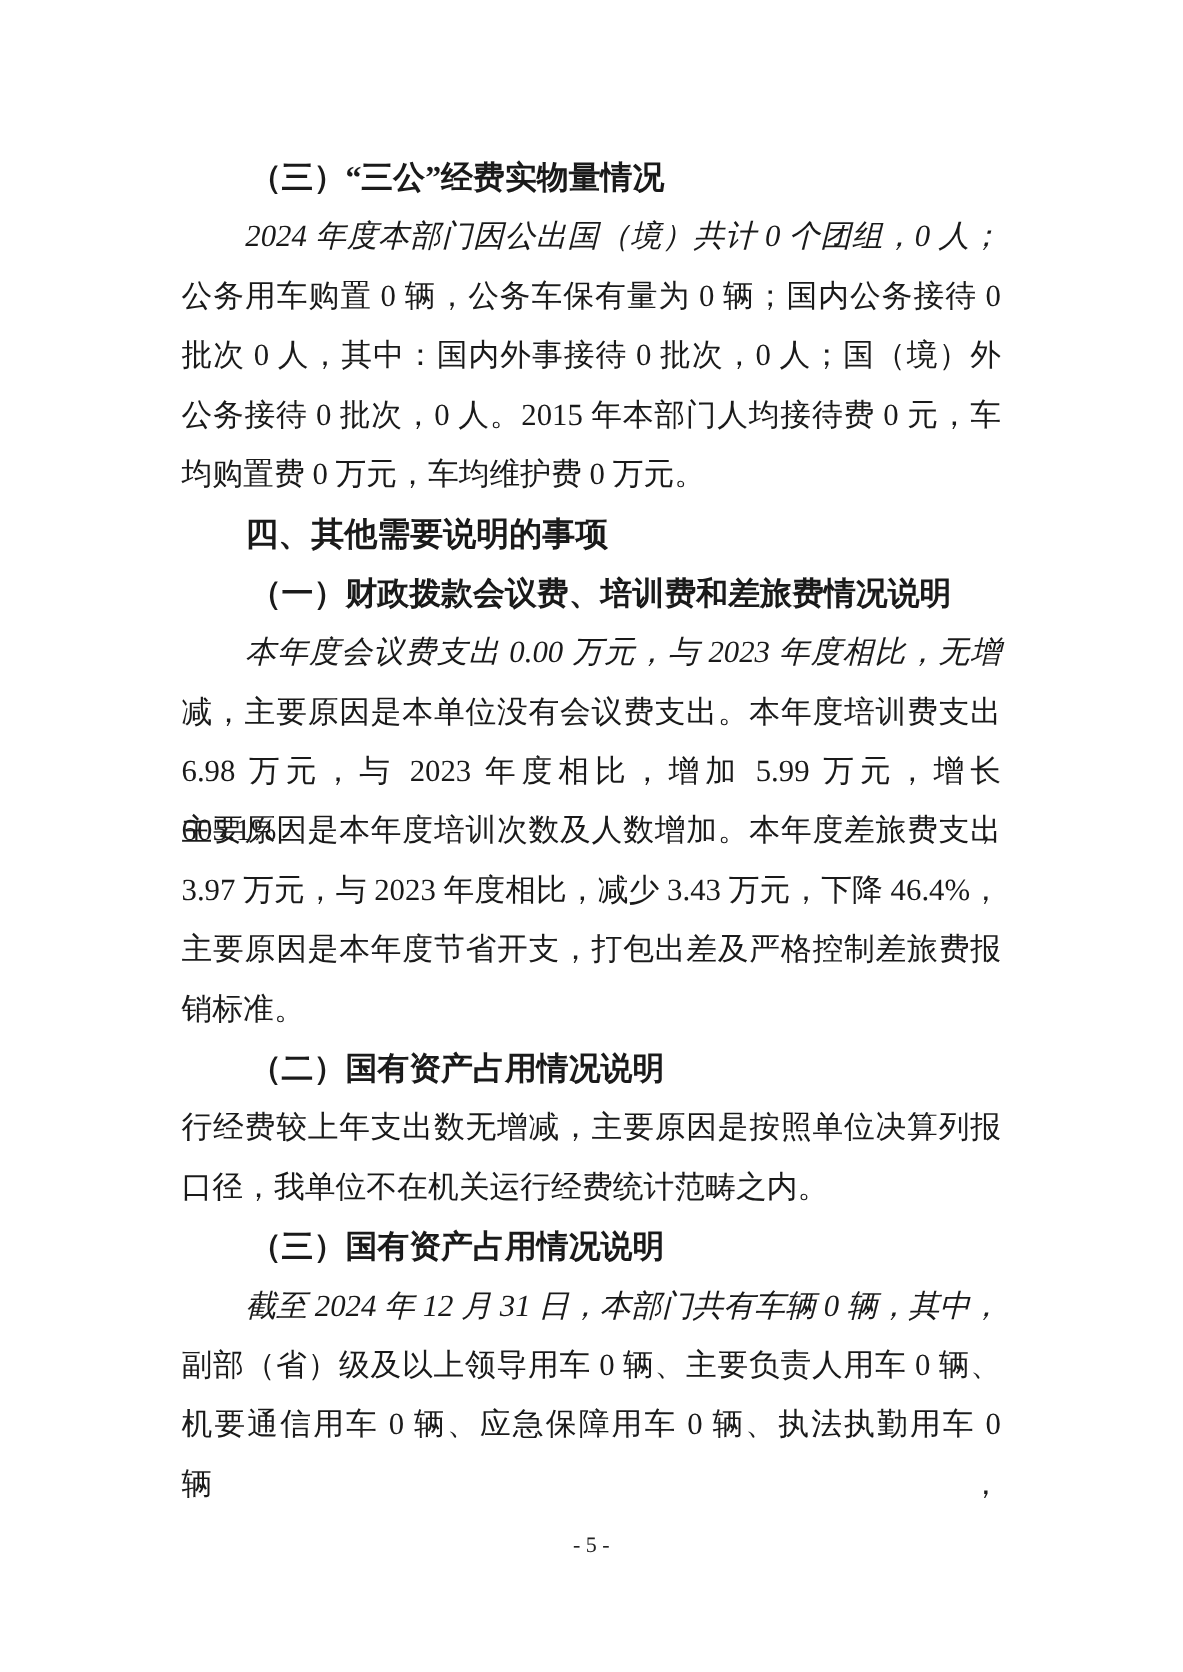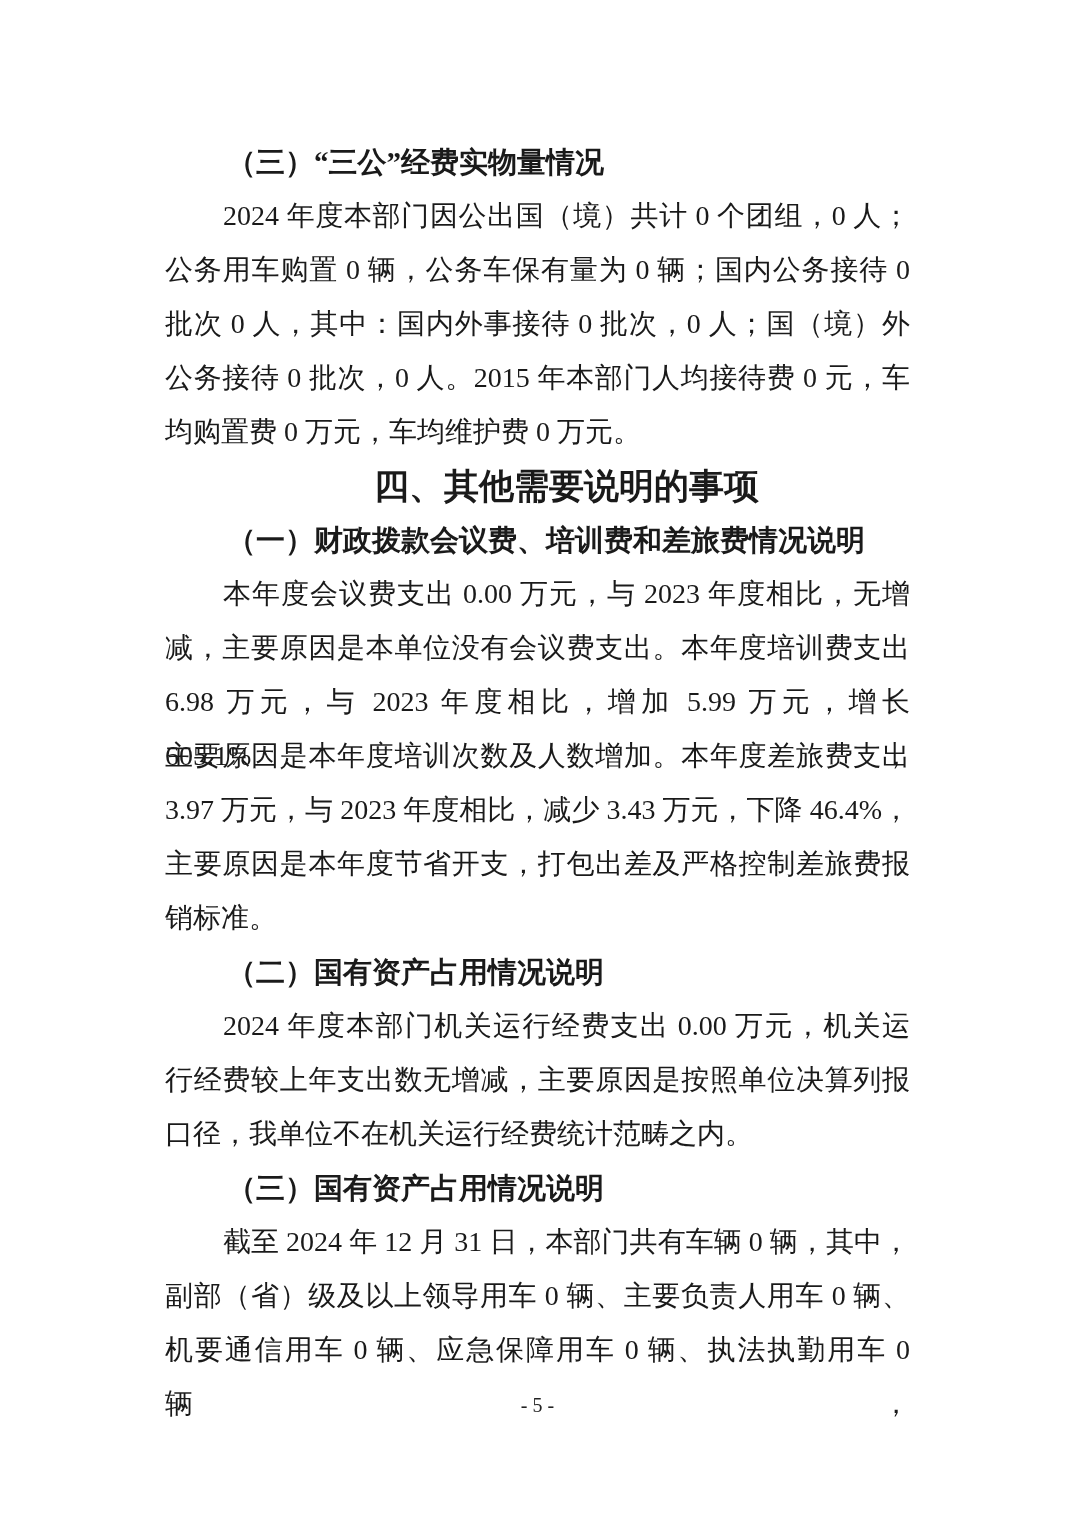--- a/index.html
+++ b/index.html
@@ -29,37 +29,38 @@
   }
   .p {
     text-align: justify;
     text-justify: inter-character;
   }
   .jf {
     text-align-last: justify;
   }
   .first {
     text-indent: 58px;
+    font-style: italic;
   }
   .end {
     text-align: center;
     text-align-last: left;
   }
   .h-kai {
     font-weight: 700;
     text-indent: 62px;
     font-size: 29px;
     text-align: left;
   }
   .h-hei {
     font-weight: 700;
     font-family: "Liberation Sans", "DejaVu Sans", sans-serif;
     text-indent: 58px;
-    font-size: 35px;
-    text-align: center;
+    font-size: 30px;
+    text-align: left;
   }
   .footer {
     position: absolute;
     top: 1394px;
     left: 0;
     width: 100%;
     text-align: center;
     font-size: 20px;
     color: #222222;
     font-family: "Liberation Serif", "DejaVu Serif", serif;
@@ -79,21 +80,20 @@
     <div class="line h-hei">四、其他需要说明的事项</div>
     <div class="line h-kai">（一）财政拨款会议费、培训费和差旅费情况说明</div>
     <div class="line p first jf">本年度会议费支出 0.00 万元，与 2023 年度相比，无增</div>
     <div class="line p jf">减，主要原因是本单位没有会议费支出。本年度培训费支出</div>
     <div class="line p jf">6.98 万元，与 2023 年度相比，增加 5.99 万元，增长 605.1%，</div>
     <div class="line p jf">主要原因是本年度培训次数及人数增加。本年度差旅费支出</div>
     <div class="line p jf">3.97 万元，与 2023 年度相比，减少 3.43 万元，下降 46.4%，</div>
     <div class="line p jf">主要原因是本年度节省开支，打包出差及严格控制差旅费报</div>
     <div class="line p end">销标准。</div>
     <div class="line h-kai">（二）国有资产占用情况说明</div>
-    <div class="line p first jf">2024 年度本部门机关运行经费支出 0.00 万元，机关运</div>
     <div class="line p jf">行经费较上年支出数无增减，主要原因是按照单位决算列报</div>
     <div class="line p end">口径，我单位不在机关运行经费统计范畴之内。</div>
     <div class="line h-kai">（三）国有资产占用情况说明</div>
     <div class="line p first jf">截至 2024 年 12 月 31 日，本部门共有车辆 0 辆，其中，</div>
     <div class="line p jf">副部（省）级及以上领导用车 0 辆、主要负责人用车 0 辆、</div>
     <div class="line p jf">机要通信用车 0 辆、应急保障用车 0 辆、执法执勤用车 0 辆，</div>
   </main>
   <div class="footer">- 5 -</div>
 </div>
 

